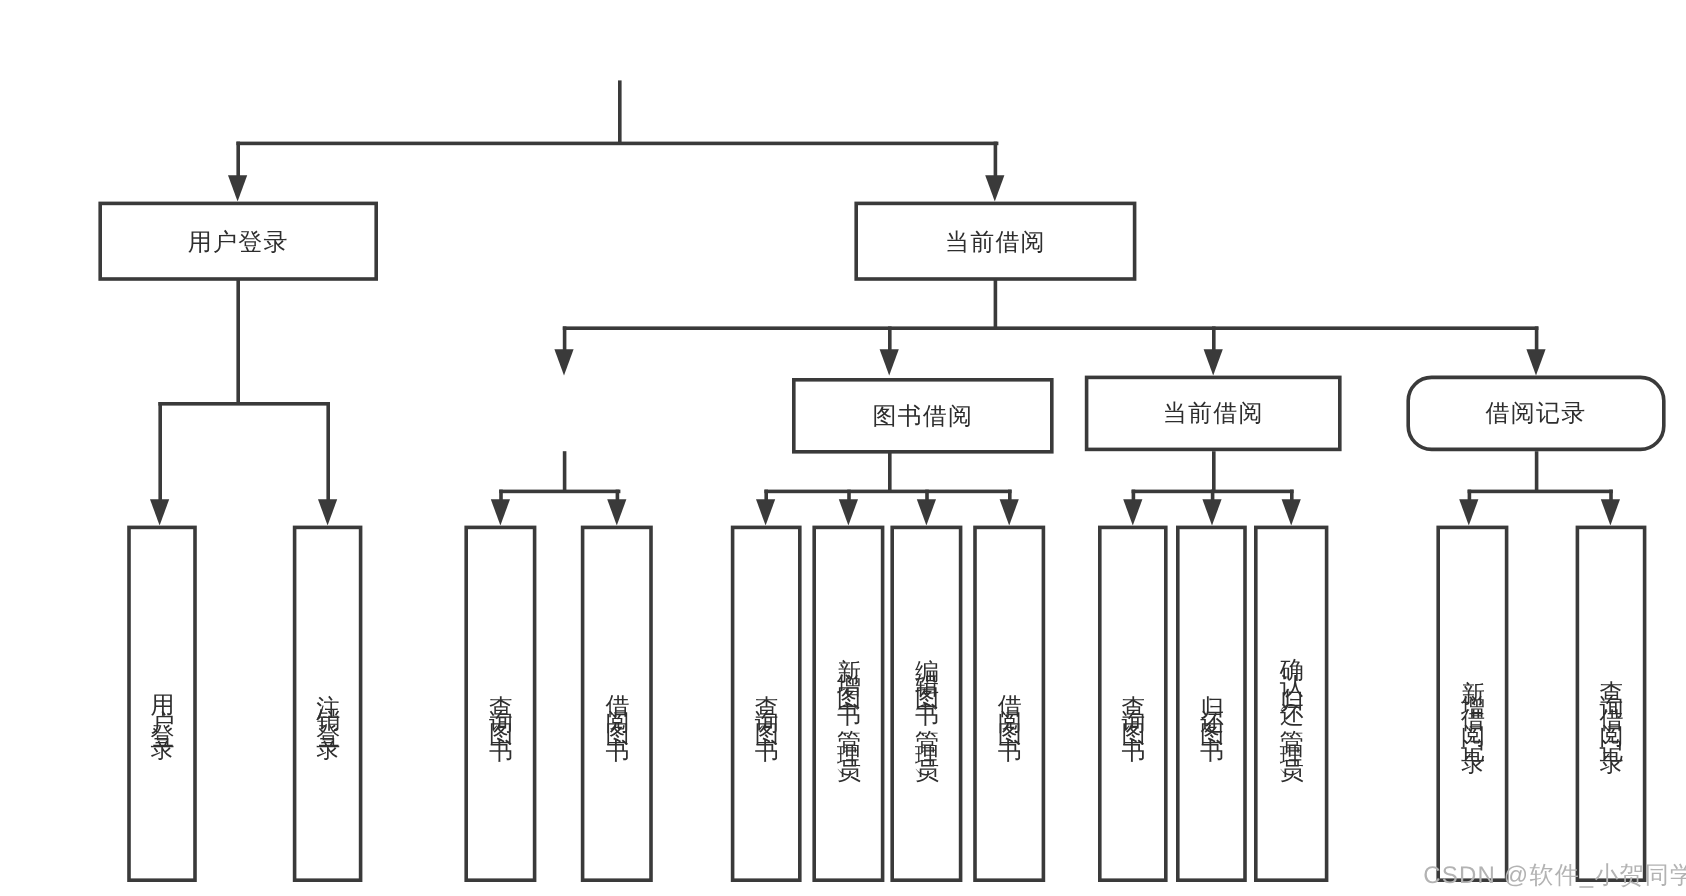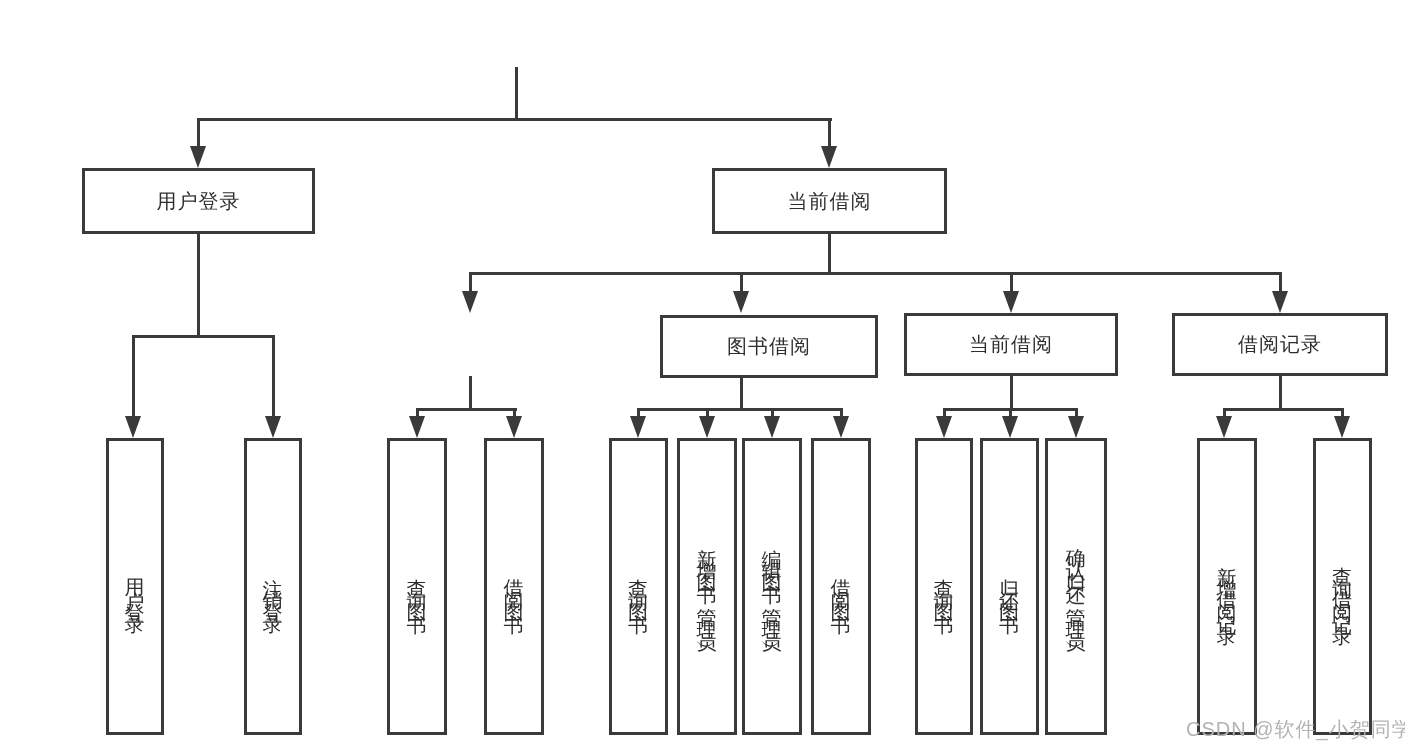--- a/index.html
+++ b/index.html
@@ -81,21 +81,21 @@
   <div class="ah" style="left:1003px;top:291px;"></div>
   <div class="v" style="left:1279px;top:272px;height:20px;"></div>
   <div class="ah" style="left:1272px;top:291px;"></div>
 
   <div class="box" style="left:632px;top:315px;width:218px;height:63px;margin-left:28px;">
     <span>图书借阅</span>
   </div>
   <div class="box" style="left:904px;top:313px;width:214px;height:63px;">
     <span>当前借阅</span>
   </div>
-  <div class="box" style="left:1172px;top:313px;width:216px;height:63px;">
+  <div class="box" style="left:1172px;top:313px;width:216px;height:63px;border-radius:21px;">
     <span>借阅记录</span>
   </div>
 
   <div class="v" style="left:469px;top:376px;height:34px;"></div>
   <div class="h" style="left:416px;top:408px;width:101px;"></div>
   <div class="v" style="left:416px;top:408px;height:12px;"></div>
   <div class="ah" style="left:409px;top:416px;"></div>
   <div class="v" style="left:513px;top:408px;height:12px;"></div>
   <div class="ah" style="left:506px;top:416px;"></div>
 

